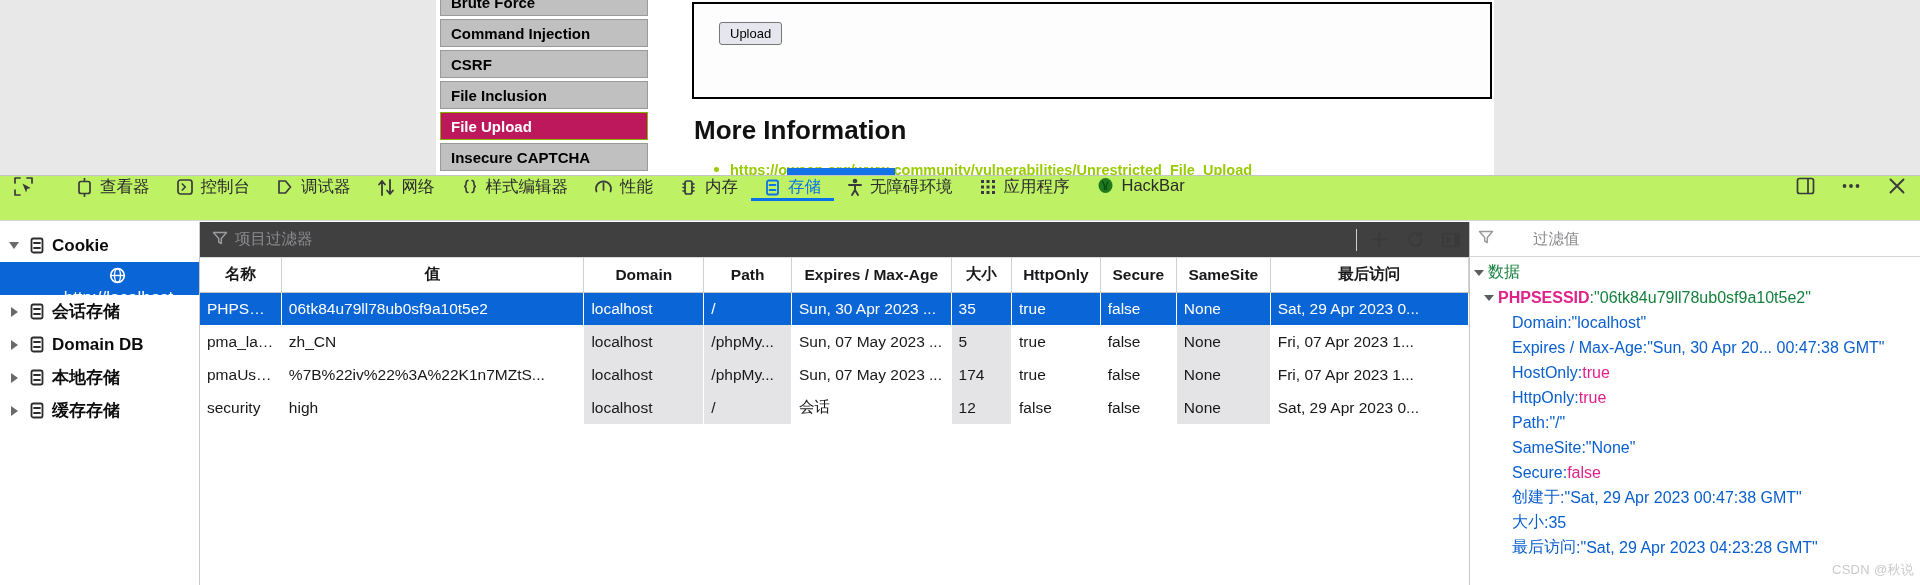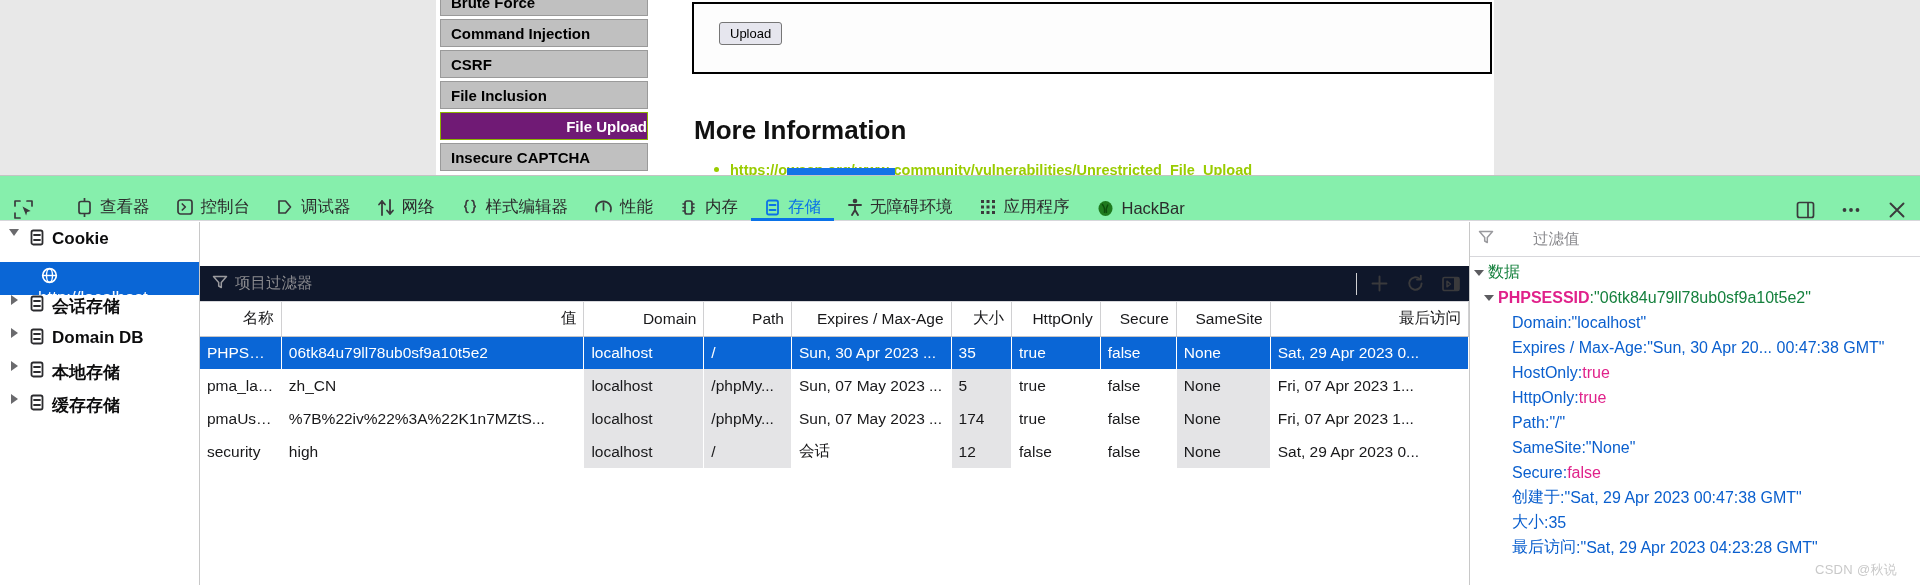--- a/index.html
+++ b/index.html
@@ -31,24 +31,24 @@
   .dvwa-item {
     height: 28px; line-height: 27px;
     background: #c0c0c0;
     border: 1px solid #9a9a9a;
     font-weight: bold; font-size: 15px; color: #000;
     padding-left: 10px;
     margin-bottom: 3px;
     white-space: nowrap;
     overflow: hidden;
   }
-  .dvwa-item.active { background: #701a75; color: #fff; border-color: #8ab300; text-align: right; }
+  .dvwa-item.active { background: #be185d; color: #fff; border-color: #8ab300; }
 
   #upload-box {
-    position: absolute; left: 692px; top: 2px; width: 800px; height: 72px;
+    position: absolute; left: 692px; top: 2px; width: 800px; height: 97px;
     background: #fdfdfd;
     border: 2px solid #000;
   }
   #upload-btn {
     position: absolute; left: 25px; top: 18px;
     font-family: "Liberation Sans", sans-serif;
     font-size: 13px; color: #000;
     background: #e6e6ee;
     border: 1px solid #767676;
     border-radius: 3px;
@@ -83,23 +83,23 @@
   #devtools {
     position: absolute; left: 0; top: 175px; width: 1920px; height: 410px;
     background: #ffffff;
     border-top: 1px solid #c4c4c4;
   }
 
   
   #dt-toolbar {
     position: relative;
     height: 45px;
-    background: #86efac;
+    background: #bef264;
     border-bottom: 1px solid #d7d7db;
-    display: flex; align-items: flex-end;
+    display: flex; align-items: flex-start;
     white-space: nowrap;
   }
   #picker-btn {
     width: 46px; display: flex; align-items: center; justify-content: center;
     cursor: pointer;
   }
   #toolbar-sep {
     width: 1px; background: #d0d0d2; margin: 10px 8px;
   }
   .dt-tab {
@@ -126,21 +126,21 @@
 
   
   #storage-tree {
     width: 200px; flex: 0 0 200px;
     border-right: 1px solid #c8c8c8;
     background: #fff;
     padding-top: 7px;
     overflow: hidden;
   }
   .tree-row {
-    display: flex; align-items: flex-start;
+    display: flex; align-items: center;
     height: 33px;
     font-size: 17px; color: #0c0c0d; font-weight: bold;
     cursor: pointer;
     padding-left: 4px;
     white-space: nowrap;
   }
   .tree-row.child { padding-left: 36px; font-weight: normal; }
   .tree-row.selected { background: #0a66d6; color: #fff; flex-direction: column; }
   .twisty {
     width: 20px; display: flex; align-items: center; justify-content: center;
@@ -158,22 +158,21 @@
   #table-pane {
     flex: 1 1 auto; min-width: 0;
     display: flex; flex-direction: column;
     background: #fff;
     border-right: 1px solid #c8c8c8;
   }
   #item-filter-bar {
     height: 51px; flex: 0 0 35px;
     display: flex; align-items: center;
     border-bottom: 1px solid #d7d7db;
-    background: #0f172a;
-    margin-top: 44px;
+    background: #404040;
   }
   #item-filter-input {
     display: flex; align-items: center; gap: 7px;
     padding-left: 12px; flex: 1 1 auto; min-width: 0;
     cursor: text;
   }
   #item-filter-text { font-size: 15.5px; color: #8b8b8f; }
   .filterbar-btn {
     width: 36px; height: 35px; display: flex; align-items: center; justify-content: center;
     cursor: pointer;
@@ -181,21 +180,21 @@
   #filterbar-divider { width: 1px; height: 22px; background: #d0d0d2; margin: 0 4px; }
 
   
   #cookie-table {
     flex: 1 1 auto;
     overflow: hidden;
     background: #fff;
   }
   table.ck { border-collapse: collapse; width: 100%; table-layout: fixed; font-size: 15.5px; }
   table.ck th {
-    font-weight: normal; text-align: right;
+    font-weight: bold; text-align: center;
     color: #18181a;
     height: 34px;
     padding: 0 7px;
     border-right: 1px solid #d0d0d2;
     border-bottom: 1px solid #c5c5c7;
     background: #fff;
     white-space: nowrap; overflow: hidden;
     cursor: pointer;
   }
   table.ck td {
@@ -228,21 +227,21 @@
   .d-row .d-twisty { width: 18px; flex: 0 0 18px; display: flex; align-items: center; justify-content: center; }
   .d-row .d-twisty i { display:block; width:0; height:0; border-left: 5px solid transparent; border-right: 5px solid transparent; border-top: 6.5px solid #5c5c60; }
   .d-root { color: #15803d; }
   .k-blue { color: #0a5fce; }
   .k-pink { color: #e0218a; font-weight: bold; }
   .v-blue { color: #0a5fce; }
   .v-pink { color: #e0218a; }
   .ind1 { padding-left: 10px; }
   .ind2 { padding-left: 42px; }
   #watermark {
-    position: absolute; right: 23px; bottom: 6px;
+    position: absolute; right: 6px; bottom: 6px;
     font-size: 13px; color: #c9c9c9;
     letter-spacing: 0.3px;
   }
 </style>
 </head>
 <body>
 
 <div id="page-region">
   <div id="page-canvas"></div>
   <div class="page-sidegap-left"></div>

